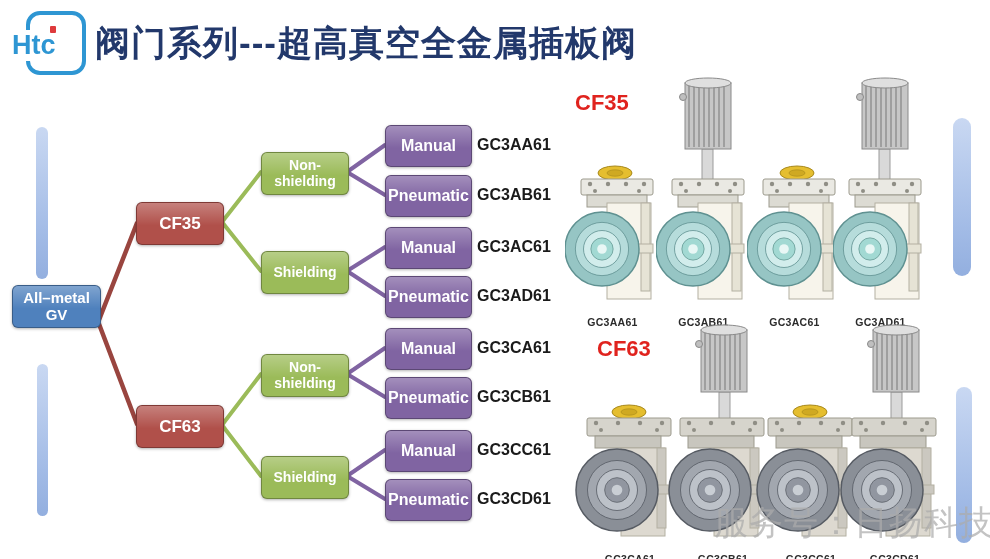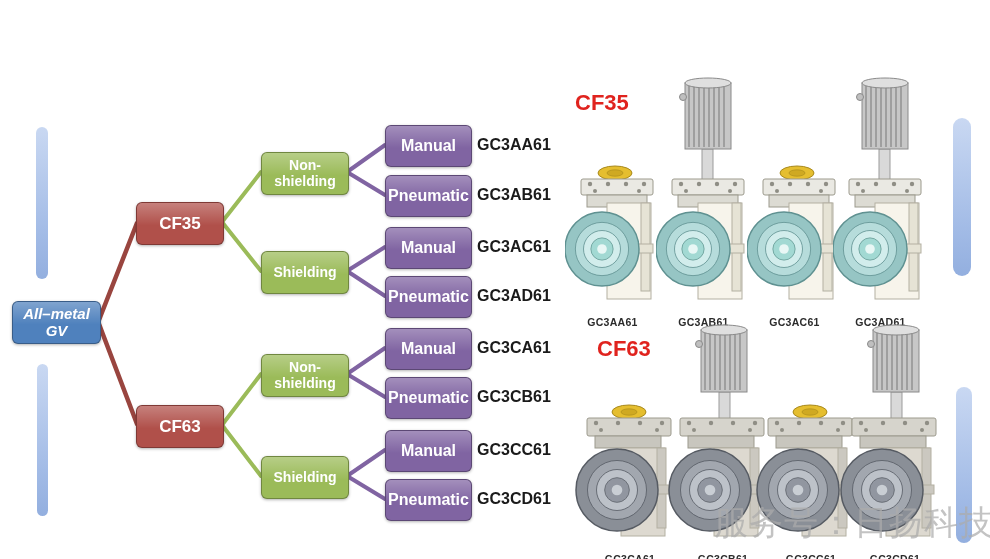--- a/index.html
+++ b/index.html
@@ -70,22 +70,28 @@
     <line class="c-purple" x1="347" y1="374" x2="385" y2="397"></line>
     <line class="c-purple" x1="347" y1="476" x2="385" y2="450"></line>
     <line class="c-purple" x1="347" y1="476" x2="385" y2="499"></line>
   </svg>
 
   <div class="bar" style="left:36px;top:127px;width:12px;height:152px;"></div>
   <div class="bar" style="left:37px;top:364px;width:11px;height:152px;"></div>
   <div class="bar" style="left:953px;top:118px;width:18px;height:158px;"></div>
   <div class="bar" style="left:956px;top:387px;width:16px;height:156px;"></div>
 
-
-  <div class="node blue" style="left:12px;top:301px;width:87px;height:41px;font-style:italic;">
+  <div class="logo">
+    <div class="logo-frame"></div>
+    <span class="logo-text">Htc</span>
+    <span class="logo-dot"></span>
+  </div>
+  <div class="title">阀门系列---超高真空全金属插板阀</div>
+
+  <div class="node blue" style="left:12px;top:285px;width:87px;height:41px;">
     <span>All–metal</span>
     <span>GV</span>
   </div>
 
   <div class="node red" style="left:136px;top:202px;width:86px;height:41px;">
     <span>CF35</span>
   </div>
   <div class="node red" style="left:136px;top:405px;width:86px;height:41px;">
     <span>CF63</span>
   </div>

